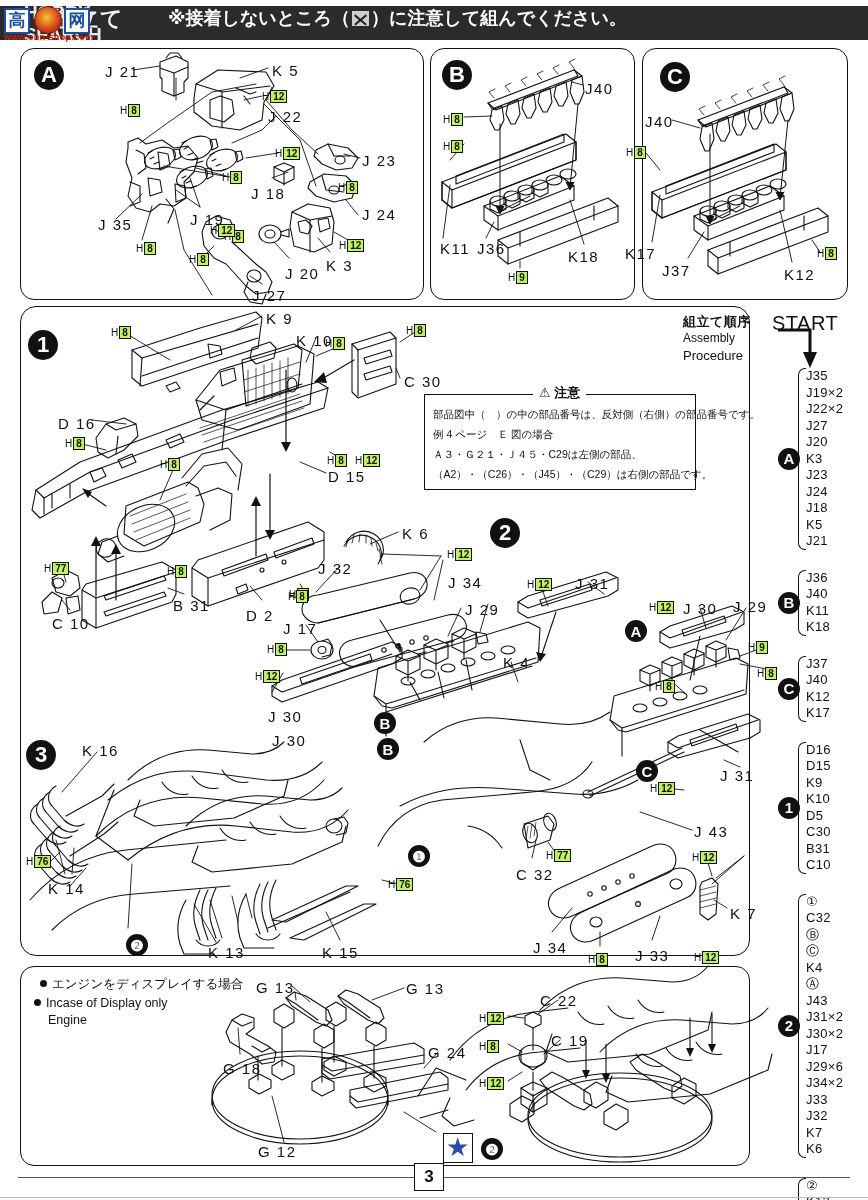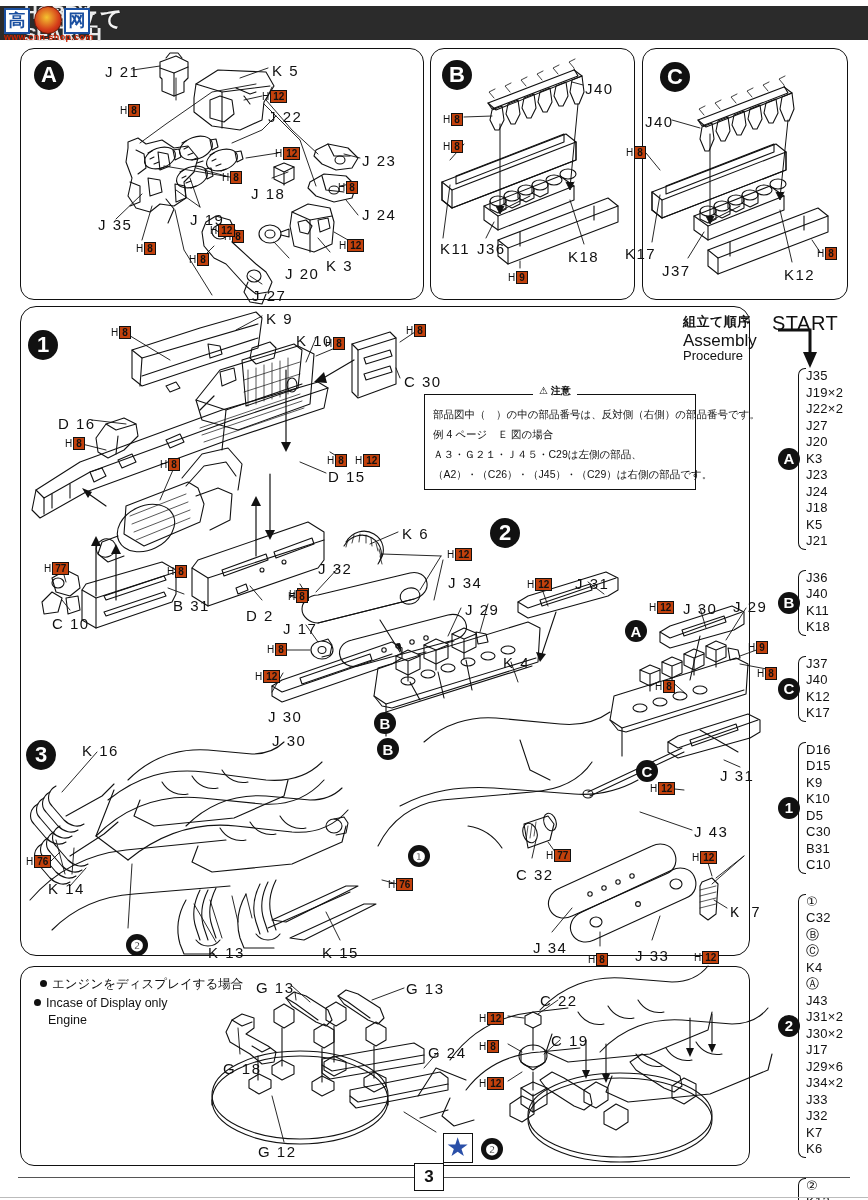--- a/index.html
+++ b/index.html
@@ -150,21 +150,21 @@
   .htag {
     position: absolute;
     font-size: 10px;
     color: #111;
     white-space: nowrap;
     font-family: "Liberation Sans", sans-serif;
   }
   .htag .hn {
     display: inline-block;
     border: 1.2px solid #111;
-    background: #c2410c;
+    background: #bef264;
     padding: 0 2px;
     font-weight: bold;
     font-size: 10px;
     line-height: 11px;
     margin-left: 1px;
   }
 
   
   .draw {
     position: absolute;
@@ -181,42 +181,42 @@
     left: 424px; top: 394px;
     width: 272px; height: 96px;
     border: 1.3px solid #111;
     background: #fff;
   }
   #caution-title {
     position: absolute;
     left: 108px; top: -11px;
     background: #fff;
     padding: 0 6px;
-    font-size: 10px;
+    font-size: 13px;
     font-weight: bold;
     color: #111;
     white-space: nowrap;
   }
   .caution-line {
     position: absolute;
     left: 8px;
     font-size: 10.5px;
     color: #111;
     white-space: nowrap;
     line-height: 1;
   }
 
   
   #proc-head-jp {
     position: absolute; left: 683px; top: 313px;
     font-size: 13px; font-weight: bold; color: #111; letter-spacing: 0.5px;
   }
   #proc-head-en1 {
     position: absolute; left: 683px; top: 331px;
-    font-size: 17px; color: #111;
+    font-size: 12px; color: #111;
   }
   #proc-head-en2 {
     position: absolute; left: 683px; top: 348px;
     font-size: 13px; color: #111;
   }
   #proc-start {
     position: absolute; left: 772px; top: 312px;
     font-size: 20px; color: #111; letter-spacing: 0.5px;
   }
   .proc-group { position: absolute; }
@@ -301,20 +301,23 @@
     width: 868px; height: 1px; background: #bbb;
   }
 </style>
 </head>
 <body>
 
 <div id="page">
 
   <div id="header-bar"></div>
   <div id="header-title-jp">組立て</div>
+  <div id="header-note">
+    <span>※接着しないところ（</span><span class="nonglue-glyph"></span><span>）に注意して組んでください。</span>
+  </div>
 
   <div id="watermark">
     <div id="wm-hobby">HOBBY-SEARCH</div>
     <div class="wm-box" id="wm-b1">高</div>
     <div id="wm-seal"></div>
     <div class="wm-box" id="wm-b3">网</div>
     <div id="wm-url">www.cnn-shop.com</div>
   </div>
 
   <div class="panel" style="left:20px; top:48px; width:404px; height:252px;"></div>
@@ -989,21 +992,21 @@
       <div class="plabel" style="left: 283px; top: 620px;">J 17</div>
       <div class="plabel" style="left: 503px; top: 654px;">K 4</div>
       <div class="plabel" style="left: 268px; top: 708px;">J 30</div>
       <div class="plabel" style="left: 683px; top: 600px;">J 30</div>
       <div class="plabel" style="left: 733px; top: 598px;">J 29</div>
       <div class="plabel" style="left: 720px; top: 767px;">J 31</div>
       <div class="plabel" style="left: 694px; top: 823px;">J 43</div>
       <div class="plabel" style="left: 516px; top: 866px;">C 32</div>
       <div class="plabel" style="left: 533px; top: 939px;">J 34</div>
       <div class="plabel" style="left: 635px; top: 947px;">J 33</div>
-      <div class="plabel" style="left: 730px; top: 905px; font-family: Liberation Mono, monospace;">K 7</div>
+      <div class="plabel" style="left: 730px; top: 905px;">K 7</div>
       <div class="htag" style="left: 447px; top: 548px;"><span>H</span><span class="hn">12</span></div>
       <div class="htag" style="left: 288px; top: 590px;"><span>H</span><span class="hn">8</span></div>
       <div class="htag" style="left: 527px; top: 578px;"><span>H</span><span class="hn">12</span></div>
       <div class="htag" style="left: 649px; top: 601px;"><span>H</span><span class="hn">12</span></div>
       <div class="htag" style="left: 267px; top: 643px;"><span>H</span><span class="hn">8</span></div>
       <div class="htag" style="left: 255px; top: 670px;"><span>H</span><span class="hn">12</span></div>
       <div class="htag" style="left: 655px; top: 680px;"><span>H</span><span class="hn">8</span></div>
       <div class="htag" style="left: 748px; top: 641px;"><span>H</span><span class="hn">9</span></div>
       <div class="htag" style="left: 757px; top: 667px;"><span>H</span><span class="hn">8</span></div>
       <div class="htag" style="left: 650px; top: 782px;"><span>H</span><span class="hn">12</span></div>

